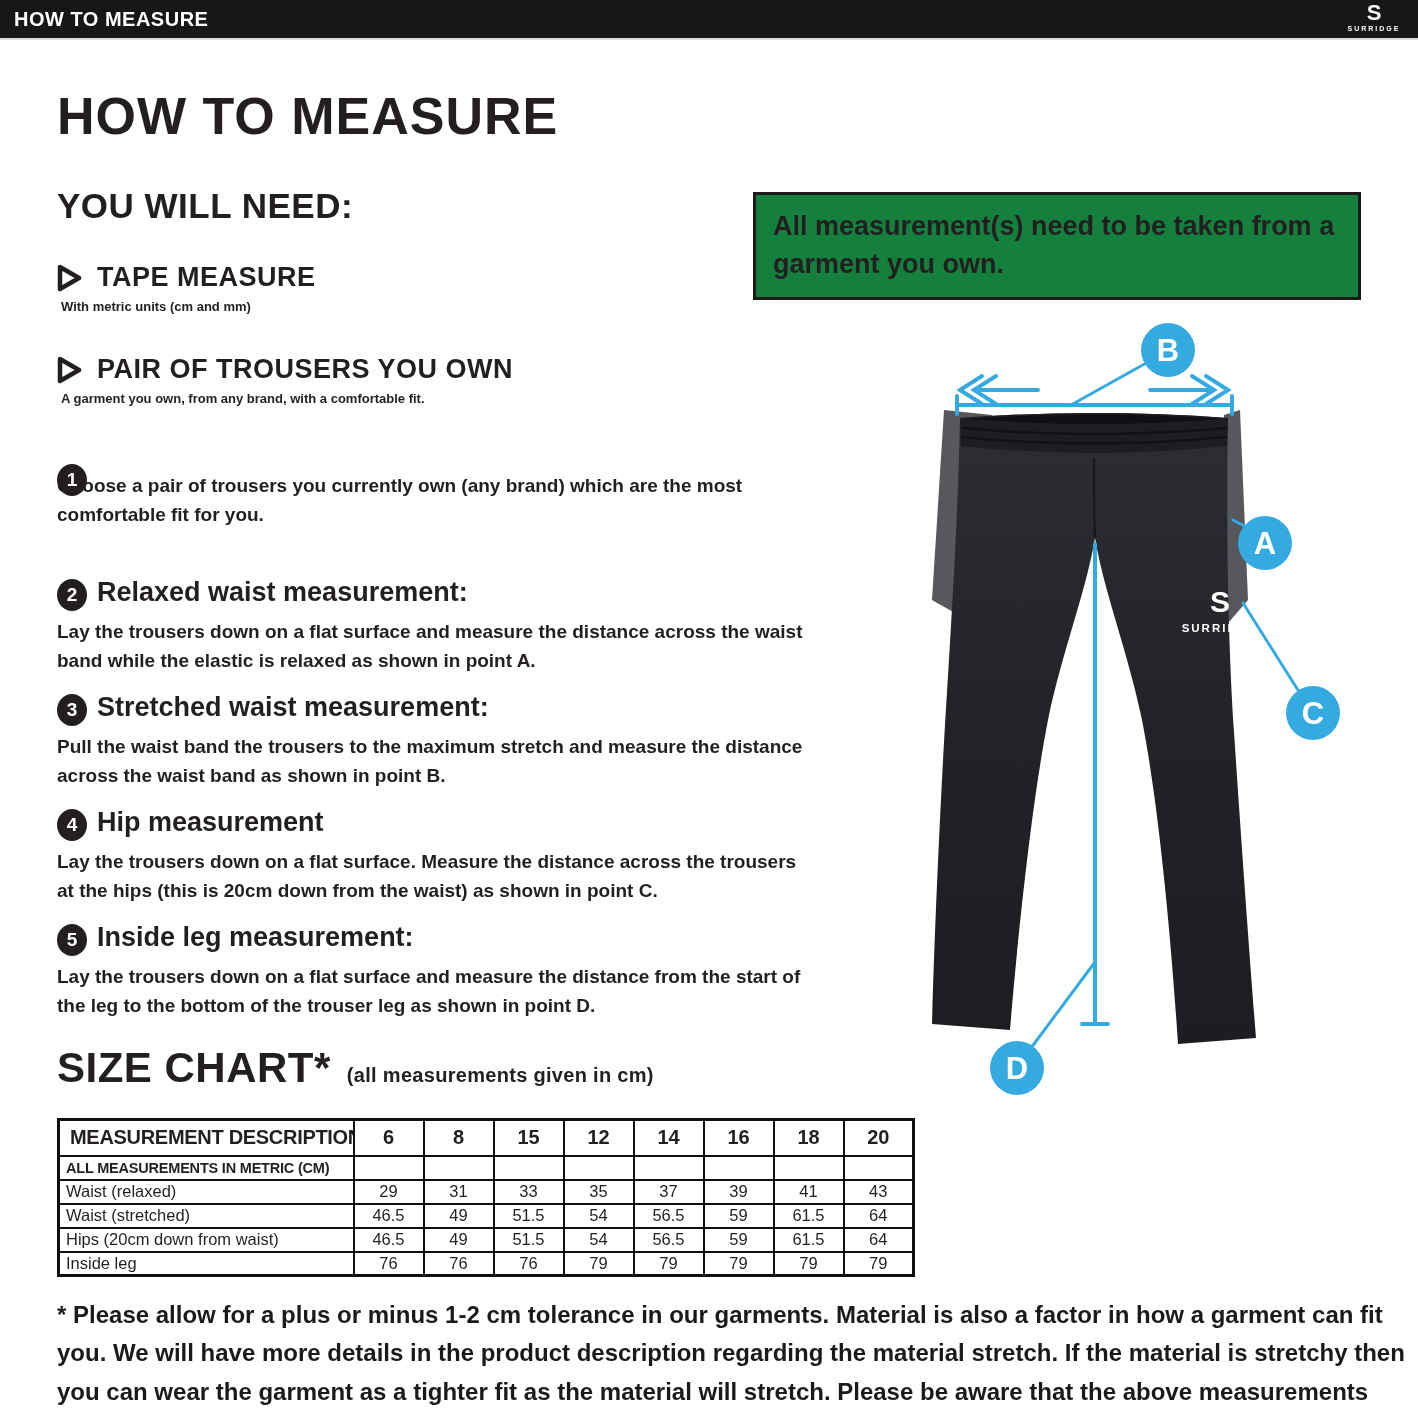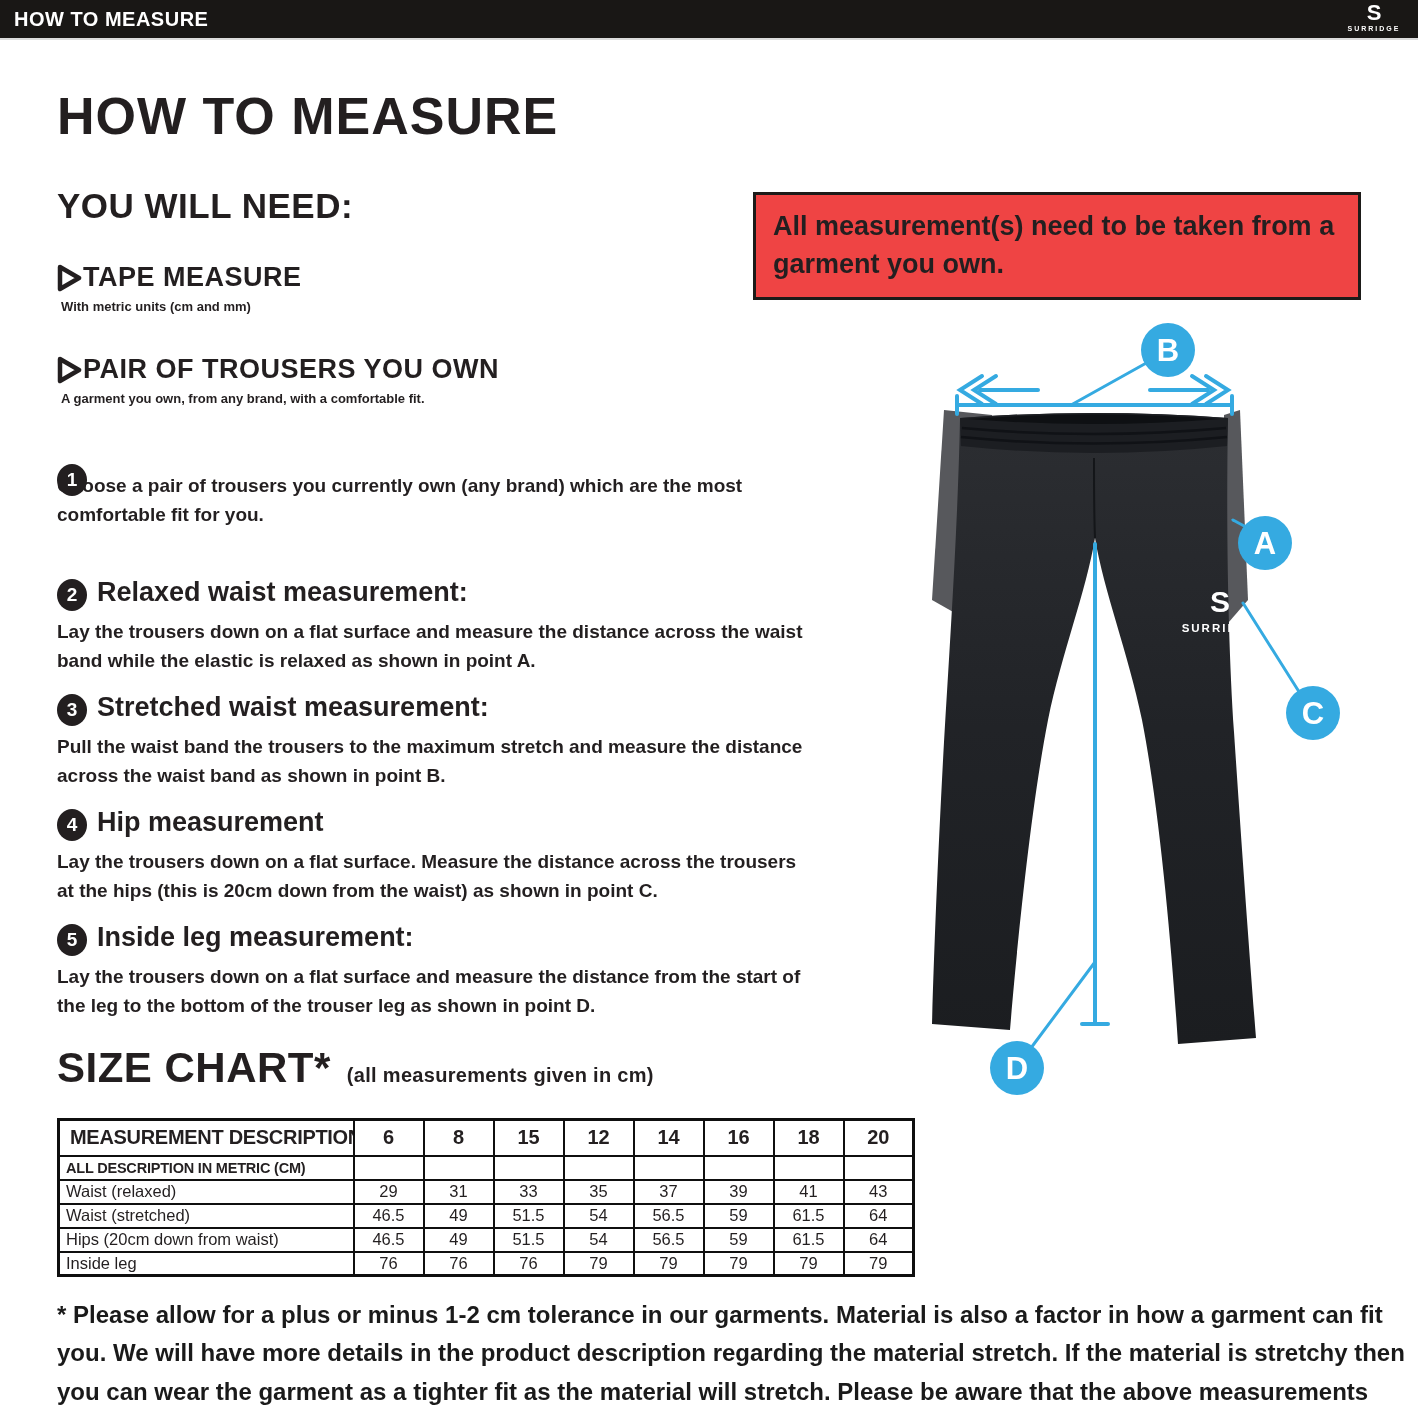--- a/index.html
+++ b/index.html
@@ -33,42 +33,42 @@
     position:absolute; left:57px; top:86px;
     font-size:52px; font-weight:700; letter-spacing:1px;
   }
   .ywn-heading {
     position:absolute; left:57px; top:186px;
     font-size:35px; font-weight:700; letter-spacing:.5px;
   }
 
   
   .need-item { position:absolute; left:57px; }
-  .need-row { display:flex; align-items:center; }
+  .need-row { display:flex; align-items:center; gap:14px; }
   .need-label { font-size:27px; font-weight:700; letter-spacing:.5px; }
   .need-desc  { font-size:13px; font-weight:700; margin:6px 0 0 4px; }
 
   
   .step { position:absolute; left:57px; width:770px; }
   .step-num {
     position:absolute; left:0; top:2px; width:30px; height:32px;
     background:#231f20; border-radius:50%;
     color:#ffffff; font-size:19px; font-weight:700;
     display:flex; align-items:center; justify-content:center;
   }
   .step-heading { font-size:27px; font-weight:700; margin-left:40px; }
   .step-body {
     margin-top:10px; width:748px;
     font-size:19px; font-weight:700; line-height:1.5;
   }
 
   
   .note-box {
     position:absolute; left:753px; top:192px; width:608px; min-height:105px;
-    border:3px solid #1d1b19; background:#ef4444;
+    border:3px solid #1d1b19; background:#15803d;
     padding:13px 17px;
     font-size:27px; font-weight:700; line-height:1.4;
     font-family:"Liberation Sans", sans-serif;
   }
 
   
   .size-chart-heading {
     position:absolute; left:57px; top:1044px;
     font-size:42px; font-weight:700; letter-spacing:.5px;
   }
@@ -252,21 +252,21 @@
         <th>15</th>
         <th>12</th>
         <th>14</th>
         <th>16</th>
         <th>18</th>
         <th>20</th>
       </tr>
     </thead>
   <tbody>
       <tr class="metric-row">
-        <td class="row-label">ALL DESCRIPTION IN METRIC (CM)</td>
+        <td class="row-label">ALL MEASUREMENTS IN METRIC (CM)</td>
         <td></td>
         <td></td>
         <td></td>
         <td></td>
         <td></td>
         <td></td>
         <td></td>
         <td></td>
       </tr>
       <tr>

